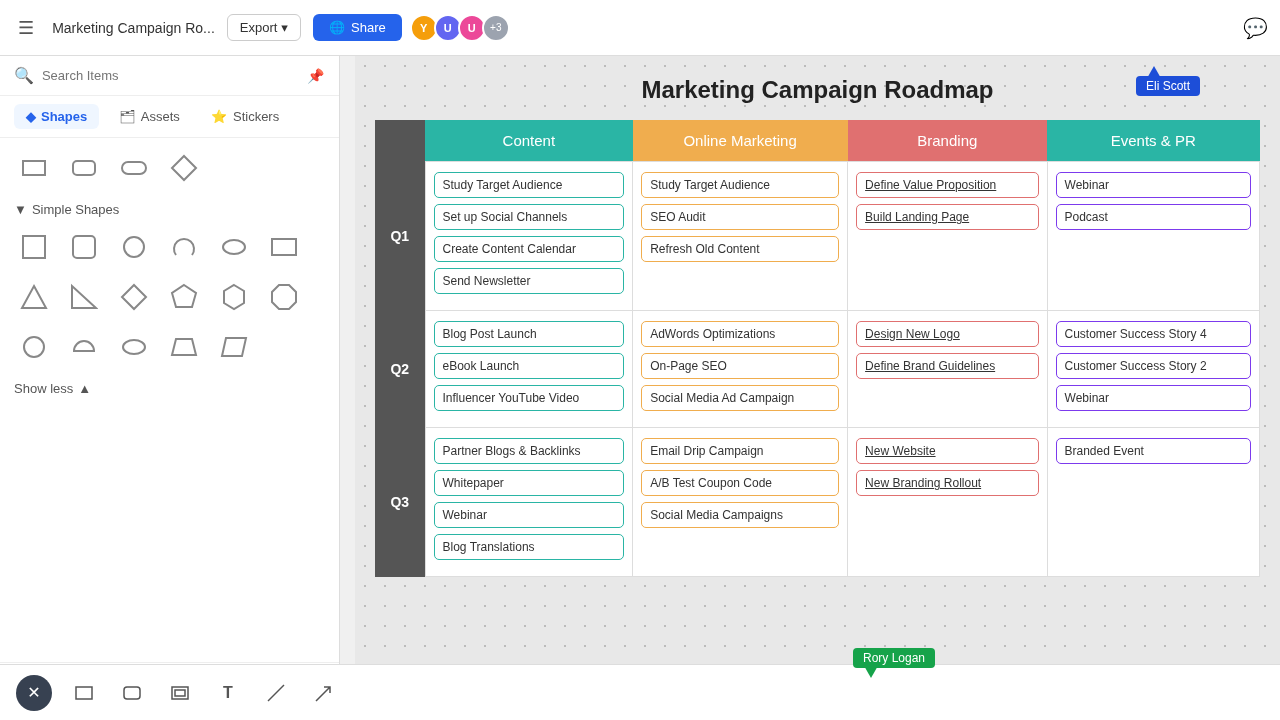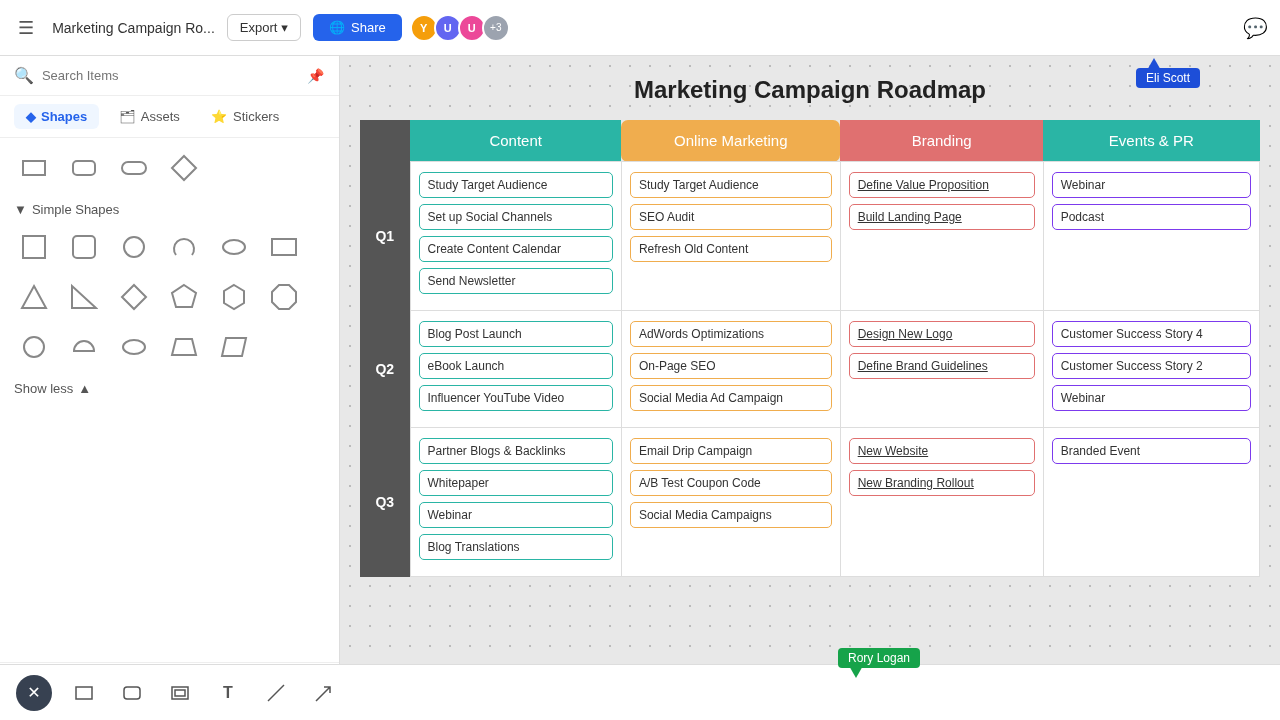--- a/index.html
+++ b/index.html
@@ -25,21 +25,21 @@
     #avatars { display: flex; align-items: center; gap: -4px; }
     .avatar { width: 28px; height: 28px; border-radius: 50%; border: 2px solid #fff; margin-left: -4px; display: flex; align-items: center; justify-content: center; font-size: 11px; font-weight: bold; }
     .av1 { background: #f59e0b; color: #fff; }
     .av2 { background: #6366f1; color: #fff; }
     .av3 { background: #ec4899; color: #fff; }
     #av-more { background: #9ca3af; color: #fff; font-size: 10px; width: 28px; height: 28px; border-radius: 50%; display: flex; align-items: center; justify-content: center; border: 2px solid #fff; margin-left: -4px; }
     #chat-icon { margin-left: auto; cursor: pointer; font-size: 20px; color: #555; }
 
     
     #eli-cursor {
-      position: absolute; top: 68px; right: 80px; z-index: 100; margin-left: 13px;
+      position: absolute; top: 76px; right: 80px; z-index: 100; margin-left: 13px;
     }
     #eli-cursor-arrow {
       width: 0; height: 0;
       border-left: 8px solid transparent;
       border-right: 8px solid transparent;
       border-bottom: 14px solid #1d4ed8;
       position: absolute; top: -10px; left: 10px;
     }
     #eli-label {
       background: #1d4ed8; color: #fff; font-size: 12px;
@@ -117,37 +117,37 @@
       display: flex; gap: 8px; padding: 12px 14px;
       border-top: 1px solid #eee;
     }
     .bottom-btn {
       flex: 1; display: flex; align-items: center; justify-content: center;
       gap: 6px; padding: 8px 12px; border: 1px solid #ddd; border-radius: 8px;
       font-size: 13px; color: #444; cursor: pointer; background: #fff;
     }
 
     
-    #canvas { flex: 1; background: #e8e8e8; overflow: auto; padding: 20px; position: relative; }
+    #canvas { flex: 1; background: #e8e8e8; overflow: auto; padding: 20px; position: relative; margin-left: 15px; }
 
     
     #roadmap-title {
       text-align: center; font-size: 24px; font-weight: 700;
       color: #222; margin-bottom: 16px;
     }
 
     
     #roadmap-table { width: 100%; border-collapse: collapse; }
 
     .col-header {
       padding: 12px 8px; font-size: 15px; font-weight: 500;
       text-align: center; color: #fff;
     }
     .col-content { background: #2ab5a5; }
-    .col-online { background: #f0ad4e; color: #fff; border-radius: 7px; }
+    .col-online { background: #f0ad4e; color: #fff; }
     .col-branding { background: #e07070; }
     .col-events { background: #2ab5a5; }
 
     .quarter-cell {
       background: #555; color: #fff; font-weight: 700;
       text-align: center; width: 50px; font-size: 14px;
       vertical-align: middle; writing-mode: horizontal-tb;
       padding: 8px 4px;
     }
 

